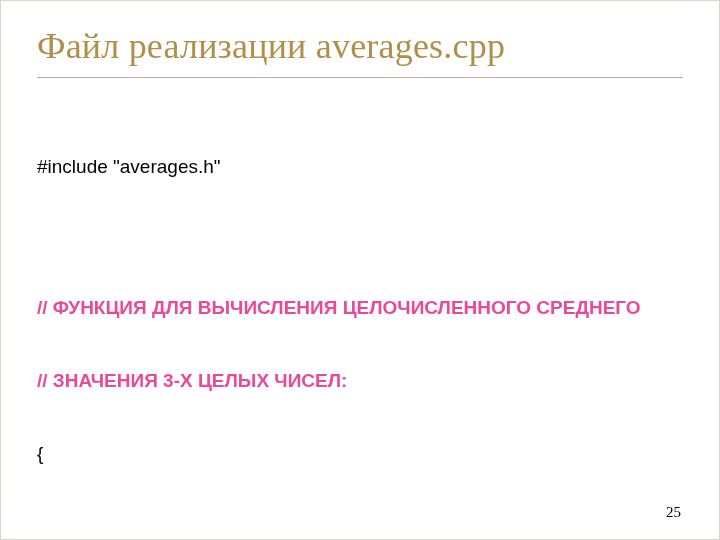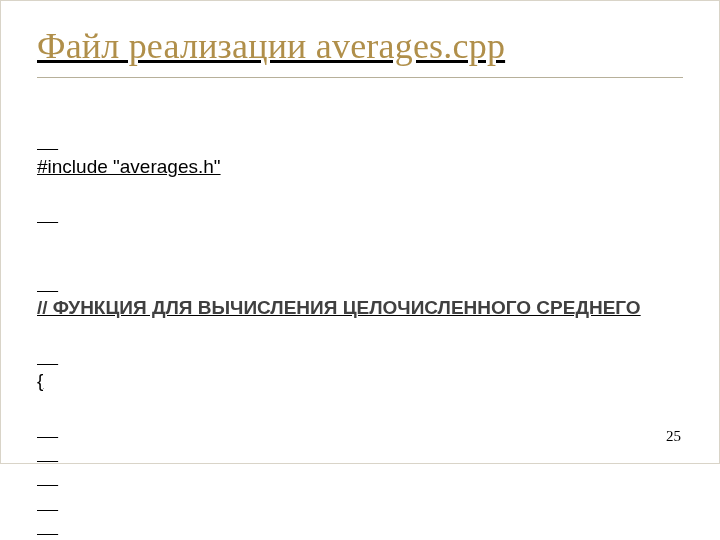--- a/index.html
+++ b/index.html
@@ -8,24 +8,23 @@
     width: 720px;
     height: 540px;
     background: #ffffff;
     font-family: Arial, Helvetica, sans-serif;
     overflow: hidden;
   }
   .slide {
     position: relative;
     box-sizing: border-box;
     width: 720px;
-    height: 464px;
+    height: 540px;
     border: 1px solid #d9d4c8;
     padding: 24px 36px 3px 36px;
-    text-decoration: underline;
   }
   .title {
     font-family: "Times New Roman", Times, serif;
     font-size: 36px;
     font-weight: 400;
     color: #b08f4a;
     margin: 0 0 10px 0;
     letter-spacing: 0.2px;
   }
   .rule {
@@ -34,21 +33,21 @@
     margin: 0 0 28px 0;
   }
   .code {
     font-family: Arial, Helvetica, sans-serif;
     font-size: 19px;
     line-height: 1.28;
     color: #000;
     white-space: pre;
   }
   .cmt {
-    color: #404040;
+    color: #ec4899;
     font-weight: 700;
   }
   .blank {
     height: 20px;
   }
   .pagenum {
     position: absolute;
     right: 38px;
     bottom: 18px;
     font-family: "Times New Roman", Times, serif;
@@ -62,20 +61,21 @@
 
 <div class="slide">
 
   <h1 class="title">Файл реализации averages.cpp</h1>
   <hr class="rule">
 
   <div class="code">
     <div>#include "averages.h"</div>
     <div class="blank"></div>
     <div class="cmt">// ФУНКЦИЯ ДЛЯ ВЫЧИСЛЕНИЯ ЦЕЛОЧИСЛЕННОГО СРЕДНЕГО</div>
+    <div class="cmt">// ЗНАЧЕНИЯ 3-Х ЦЕЛЫХ ЧИСЕЛ:</div>
     <div>{</div>
     
     
     
     
     
     
     
     
   </div>

